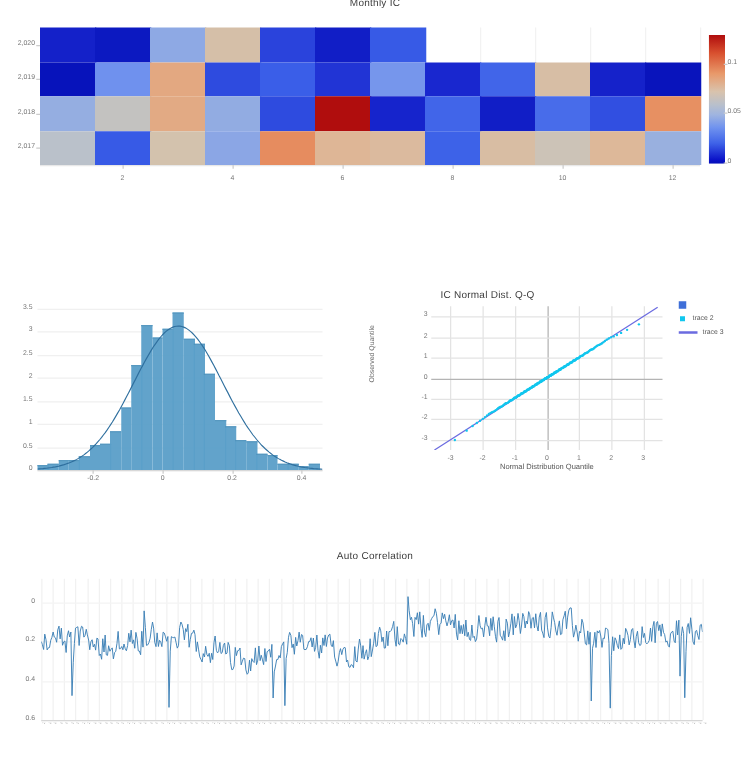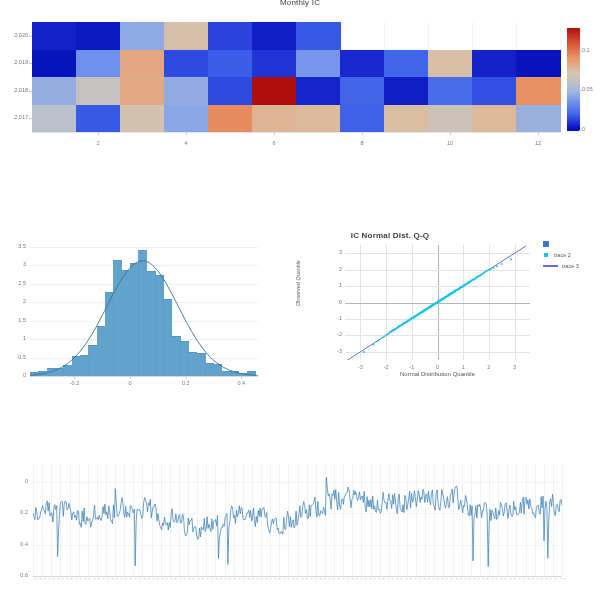--- a/index.html
+++ b/index.html
@@ -34,21 +34,21 @@
   .hs-plot{position:absolute;left:30px;top:18px;width:228px;height:133px;}
   .hs-grid{position:absolute;left:0;width:228px;height:1px;background:#f0f0f0;}
   .hs-bar{position:absolute;bottom:0;background:#5a9fc9;opacity:.95;border-top:1px solid #4f93bd;}
   .hs-ytick{position:absolute;left:2px;width:24px;text-align:right;font-size:5.5px;color:#777;}
   .hs-xtick{position:absolute;width:26px;text-align:center;font-size:5.5px;color:#777;top:155px;}
   .hs-baseline{position:absolute;left:30px;top:151px;width:228px;height:1px;background:#d8d8d8;}
   .hs-xmark{position:absolute;top:151px;width:1px;height:3px;background:#ccc;}
 
   
   #qq-panel{left:290px;top:225px;width:310px;height:165px;}
-  #qq-title{top:6px;font-size:8px;left:-55px;width:310px;font-weight:bold;}
+  #qq-title{top:6px;font-size:8px;left:-55px;width:310px;}
   .qq-plot{position:absolute;left:55px;top:20px;width:185px;height:115px;}
   .qq-vline{position:absolute;width:1px;background:#e3e3e3;top:0;height:115px;}
   .qq-hline{position:absolute;height:1px;background:#e3e3e3;left:0;width:185px;}
   .qq-zerov{position:absolute;width:1px;background:#b4b4b4;top:0;height:115px;}
   .qq-zeroh{position:absolute;height:1px;background:#b4b4b4;left:0;width:185px;}
   .qq-ytick{position:absolute;width:16px;text-align:right;font-size:5.5px;color:#777;left:36px;}
   .qq-xtick{position:absolute;width:16px;text-align:center;font-size:5.5px;color:#777;top:139px;}
   #qq-ylabel{position:absolute;left:-22px;top:55px;width:60px;text-align:center;font-size:5.5px;color:#666;
     transform:rotate(-90deg);}
   #qq-xlabel{position:absolute;left:25px;top:146px;width:245px;text-align:center;font-size:6px;color:#555;}
@@ -535,20 +535,21 @@
           <span>trace 2</span>
         </div>
         <div class="lg-row">
           <span class="lg-line" style="background: rgb(107, 107, 224);"></span>
           <span>trace 3</span>
         </div>
       </div>
   </div>
 
   <div class="panel" id="ac-panel">
+    <div class="ptitle" id="ac-title">Auto Correlation</div>
     <div class="ac-plot" id="ac-plot">
         <div class="ac-v" style="left: 0px;"></div>
         <div class="ac-v" style="left: 9.1px;"></div>
         <div class="ac-v" style="left: 18.2px;"></div>
         <div class="ac-v" style="left: 27.4px;"></div>
         <div class="ac-v" style="left: 36.5px;"></div>
         <div class="ac-v" style="left: 45.6px;"></div>
         <div class="ac-v" style="left: 54.7px;"></div>
         <div class="ac-v" style="left: 63.8px;"></div>
         <div class="ac-v" style="left: 73px;"></div>

